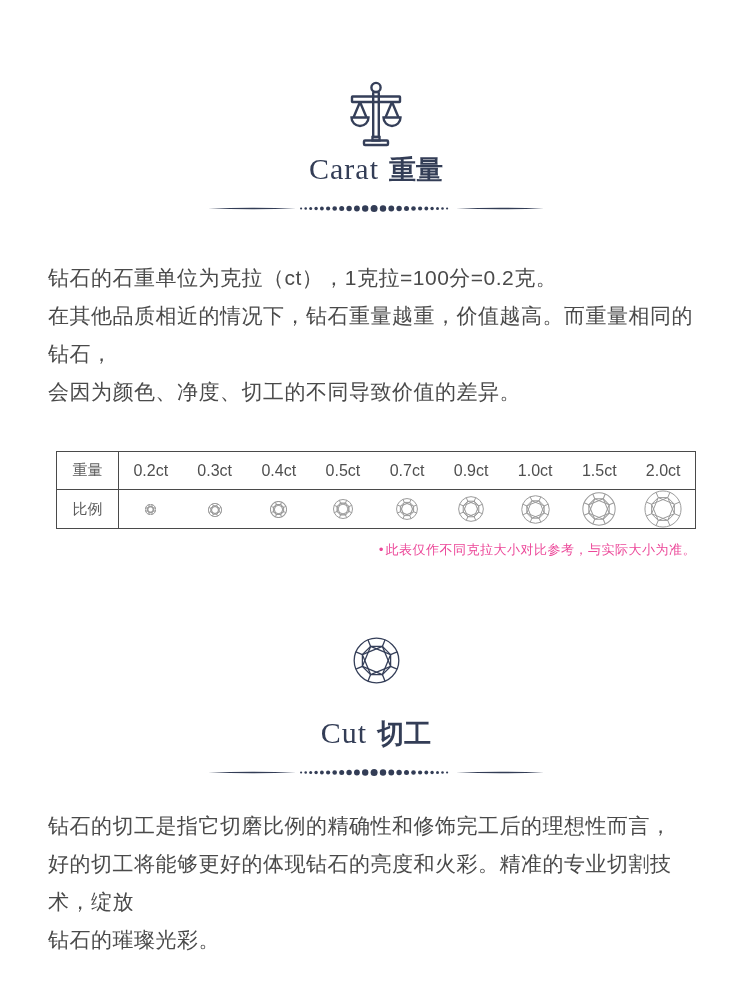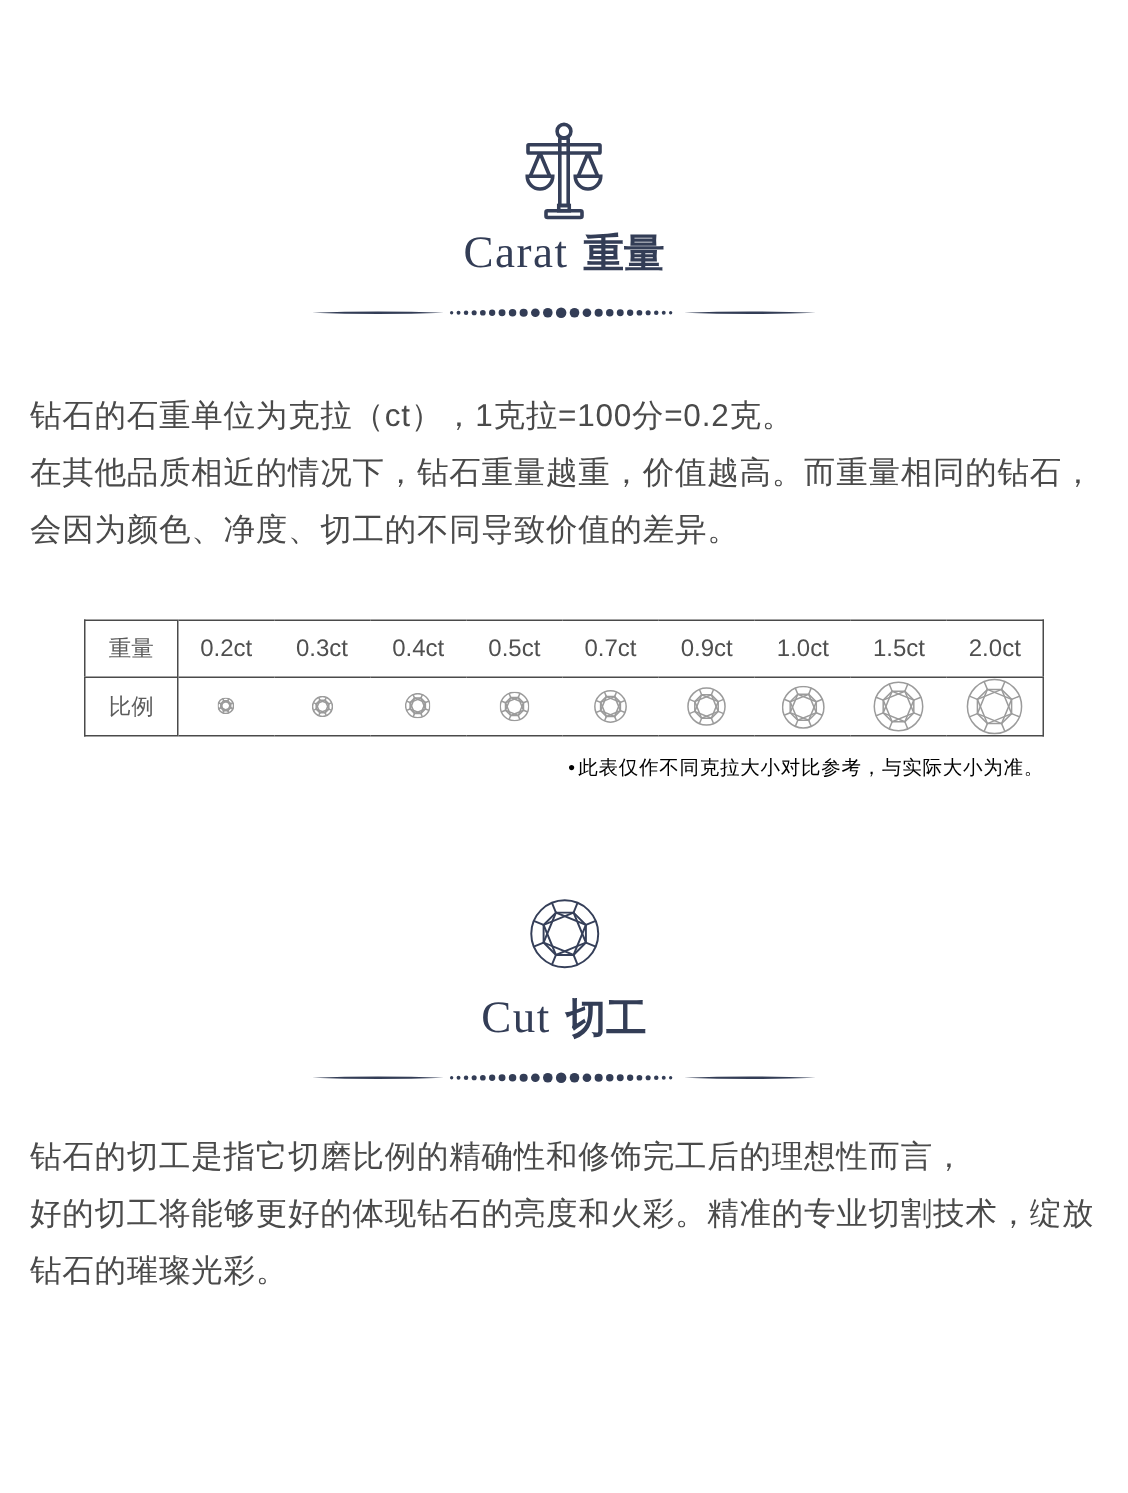--- a/index.html
+++ b/index.html
@@ -26,21 +26,21 @@
     font-size:27px;font-weight:700;margin-left:10px;
   }
   .carat-head{padding-top:80px;}
   .carat-head .sec-title{margin-top:4px;}
   .divider{display:block;margin:14px auto 0;}
   .divider .wedge{fill:#333d56;}
   .divider .dots circle{fill:#333d56;}
 
   
   .body-text{
-    margin:0 20px;font-size:21px;line-height:38px;
+    margin:0 48px;font-size:21px;line-height:38px;
     color:#4a4a4a;white-space:pre-wrap;letter-spacing:0.5px;
   }
   .p-carat{margin-top:44px;}
   .p-cut-1{margin-top:28px;}
 
   
   .size-table{
     width:640px;margin:40px auto 0;border-collapse:collapse;table-layout:fixed;
     border:1px solid #4a4a4a;font-size:16px;color:#4f4f4f;
   }
@@ -51,26 +51,26 @@
   }
   .size-table tr{border-bottom:1px solid #4a4a4a;}
   .size-table tr:last-child{border-bottom:none;padding-left:37px;}
   .size-table td,.size-table th{text-align:center;vertical-align:middle;padding:0;}
   .size-table tr:nth-child(1) td,.size-table tr:nth-child(1) th{height:37px;}
   .size-table tr:nth-child(2) td,.size-table tr:nth-child(2) th{height:36px;}
   .size-table tr:nth-child(3) td,.size-table tr:nth-child(3) th{height:62px;}
   .dmd-small{stroke:#9b9b9b;fill:none;display:inline-block;vertical-align:middle;}
   .table-note{
     width:640px;margin:12px auto 0;text-align:right;
-    font-size:13px;color:#000000;letter-spacing:0.5px;font-family:Liberation Mono, monospace;
+    font-size:13px;color:#ec4899;letter-spacing:0.5px;font-family:Liberation Mono, monospace;
   }
 
   
   .cut-head{padding-top:78px;}
-  .cut-head .sec-title{margin-top:16px;}
+  .cut-head .sec-title{margin-top:32px;}
   .dmd-big{stroke:#353f59;fill:none;display:block;}
 </style>
 </head>
 <body>
 
 <svg width="0" height="0" style="position:absolute" aria-hidden="true">
   <defs>
     <symbol id="sym-diamond" viewBox="0 0 40 40">
       <circle cx="20" cy="20" r="19" vector-effect="non-scaling-stroke"></circle>
       <polygon points="32,15 15,8 8,25 25,32" vector-effect="non-scaling-stroke"></polygon>

